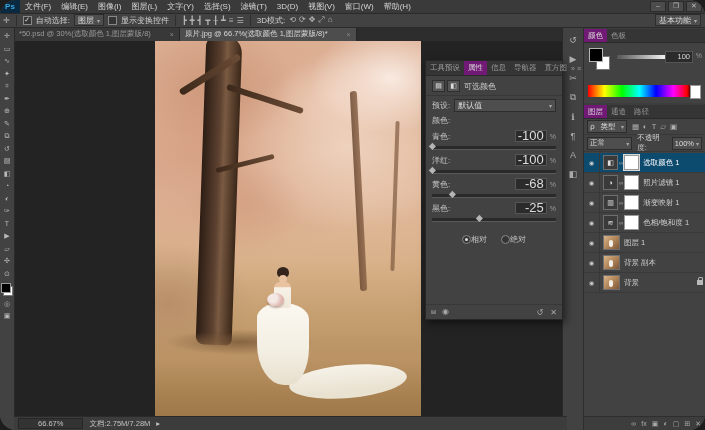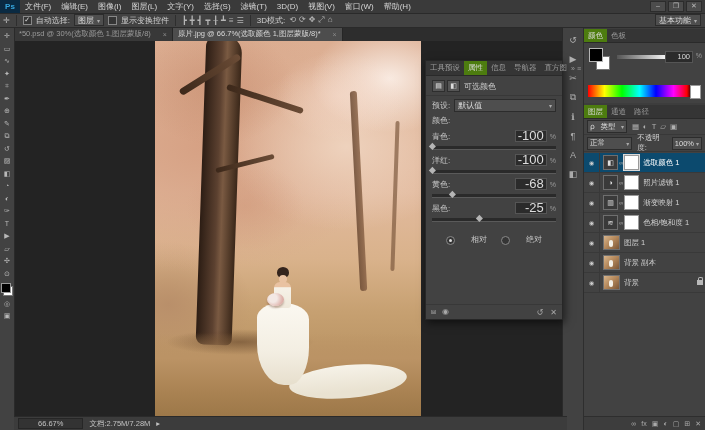--- a/index.html
+++ b/index.html
@@ -1,18 +1,18 @@
 <!DOCTYPE html>
 <html><head>
 <meta charset="utf-8">
 <style>
   html,body{margin:0;padding:0;background:#1d1d1d;}
   #app{position:relative;width:705px;height:430px;overflow:hidden;
        font-family:"Liberation Sans","DejaVu Sans",sans-serif;font-size:9px;color:#cfcfcf;
-       background:#535353;-webkit-font-smoothing:antialiased;}
+       background:#535353;border-radius:16px;-webkit-font-smoothing:antialiased;}
   .bar{position:absolute;left:0;right:0;display:flex;align-items:center;}
   
   #menubar{top:0;height:13px;background:#3a3a3a;border-bottom:1px solid #2a2a2a;z-index:50;}
   #pslogo{width:20px;height:13px;background:#0a2a42;color:#37a8e0;font-weight:bold;
           font-size:8px;display:flex;align-items:center;justify-content:center;}
   #menus{display:flex;height:100%;align-items:center;}
   .menu-item{padding:0 5px;color:#d6d6d6;font-size:8px;white-space:nowrap;cursor:default;}
   #winctl{margin-left:auto;display:flex;gap:2px;padding-right:3px;}
   .wbtn{width:14px;height:9px;background:#4c4c4c;border:1px solid #2c2c2c;color:#bbb;
         font-size:7px;line-height:8px;text-align:center;}
@@ -23,21 +23,21 @@
   .opt-ico{color:#b5b5b5;font-size:8px;}
   .chk{width:7px;height:7px;border:1px solid #888;background:#353535;display:inline-flex;
        align-items:center;justify-content:center;color:#ddd;font-size:7px;line-height:6px;}
   .dd{display:inline-flex;align-items:center;gap:3px;background:#4e4e4e;border:1px solid #2c2c2c;
       padding:0 3px;height:10px;font-size:8px;color:#ddd;}
   .caret{font-size:6px;color:#aaa;}
   .icon-row{display:flex;gap:3px;color:#8f8f8f;font-size:8px;}
   #workspace{margin-left:auto;margin-right:4px;}
   
   #tabbar{top:27px;height:14px;background:#2d2d2d;z-index:40;padding-left:14px;}
-  .doctab{display:flex;align-items:center;gap:12px;height:14px;padding:0 5px;font-size:7.5px;
+  .doctab{display:flex;align-items:center;gap:19px;height:14px;padding:0 5px;font-size:7.5px;
           background:#383838;color:#9a9a9a;border-right:1px solid #262626;white-space:nowrap;}
   .doctab.active{background:#4d4d4d;color:#d8d8d8;}
   .tab-close{color:#8a8a8a;font-size:7px;}
   
   #toolstrip{position:absolute;left:0;top:27px;bottom:0;width:14px;background:#424242;
              border-right:1px solid #2a2a2a;display:flex;flex-direction:column;align-items:center;
              padding-top:4px;gap:2.5px;z-index:45;}
   .tool{width:12px;height:10px;display:flex;align-items:center;justify-content:center;
         color:#b8b8b8;font-size:7px;line-height:10px;}
   #fgbg{position:relative;width:12px;height:13px;margin-top:2px;}
@@ -82,39 +82,39 @@
   
   #statusbar{position:absolute;left:14px;bottom:0;width:549px;height:13px;background:#3c3c3c;
     border-top:1px solid #2a2a2a;display:flex;align-items:center;gap:6px;padding-left:4px;
     font-size:7.5px;color:#c2c2c2;z-index:46;}
   #statzoom{background:#333;border:1px solid #262626;padding:0 19px;height:9px;line-height:9px;}
   
   #props{position:absolute;left:425px;top:60px;width:136px;height:258px;background:#424242;
     border:1px solid #272727;box-shadow:2px 3px 8px rgba(0,0,0,.55);z-index:60;font-size:8px;}
   #props-tabs{display:flex;height:14px;background:#353535;border-bottom:1px solid #2a2a2a;align-items:stretch;}
   .ptab{padding:0 4px;display:flex;align-items:center;color:#9d9d9d;font-size:7.5px;white-space:nowrap;}
-  .ptab.active{background:#4d7c0f;color:#dcdcdc;}
+  .ptab.active{background:#701a75;color:#dcdcdc;}
   #props-tabs .pmenu{margin-left:auto;color:#9a9a9a;font-size:7px;display:flex;align-items:center;padding-right:3px;gap:2px;}
   #adj-title{display:flex;align-items:center;gap:4px;padding:4px 6px 3px;border-bottom:1px solid #383838;}
   .adj-ico{width:11px;height:10px;background:#555;border:1px solid #2e2e2e;color:#ddd;font-size:7px;
            display:flex;align-items:center;justify-content:center;}
   .prow{display:flex;align-items:center;gap:4px;padding:3px 6px 0;}
   .prow .lbl{color:#c6c6c6;}
   .prow .dd{flex:1;justify-content:space-between;height:11px;}
   .swatch-yellow{width:9px;height:8px;border:1px solid #222;}
   .slider{padding:4px 6px 0;}
   .slider .srow{display:flex;align-items:center;}
   .slider .sname{color:#c6c6c6;text-align:center;}
   .valbox{margin-left:auto;width:26px;height:10px;background:#2b2b2b;border:1px solid #555;
           color:#ddd;text-align:right;padding:0 2px;line-height:10px;font-size:13px;}
   .unit{color:#9a9a9a;margin-left:3px;font-size:7px;}
   .track{position:relative;margin-top:4px;height:3px;background:#2a2a2a;border-bottom:1px solid #5a5a5a;}
   .thumb{position:absolute;top:0px;width:5px;height:5px;background:#b5b5b5;transform:rotate(45deg) translateX(-3px);}
   #radios{display:flex;justify-content:center;gap:14px;margin-top:12px;}
-  .radio{display:flex;align-items:flex-end;gap:16px;color:#c6c6c6;}
+  .radio{display:flex;align-items:center;gap:0;color:#c6c6c6;}
   .rdot{width:7px;height:7px;border:1px solid #888;border-radius:50%;background:#353535;position:relative;}
   .radio.sel .rdot::after{content:"";position:absolute;left:1.5px;top:1.5px;width:3px;height:3px;border-radius:50%;background:#ddd;}
   #props-footer{position:absolute;left:0;right:0;bottom:0;height:14px;border-top:1px solid #383838;
     display:flex;align-items:center;padding:0 5px;gap:6px;color:#a8a8a8;font-size:8px;}
   #props-footer .right{margin-left:auto;display:flex;gap:7px;}
   
   #dock{position:absolute;right:0;top:27px;bottom:0;width:142px;background:#3d3d3d;z-index:44;
         border-left:1px solid #2a2a2a;}
   #dockstrip{position:absolute;left:0;top:0;bottom:0;width:20px;background:#424242;
     border-right:1px solid #2e2e2e;display:flex;flex-direction:column;align-items:center;gap:9px;padding-top:8px;}

